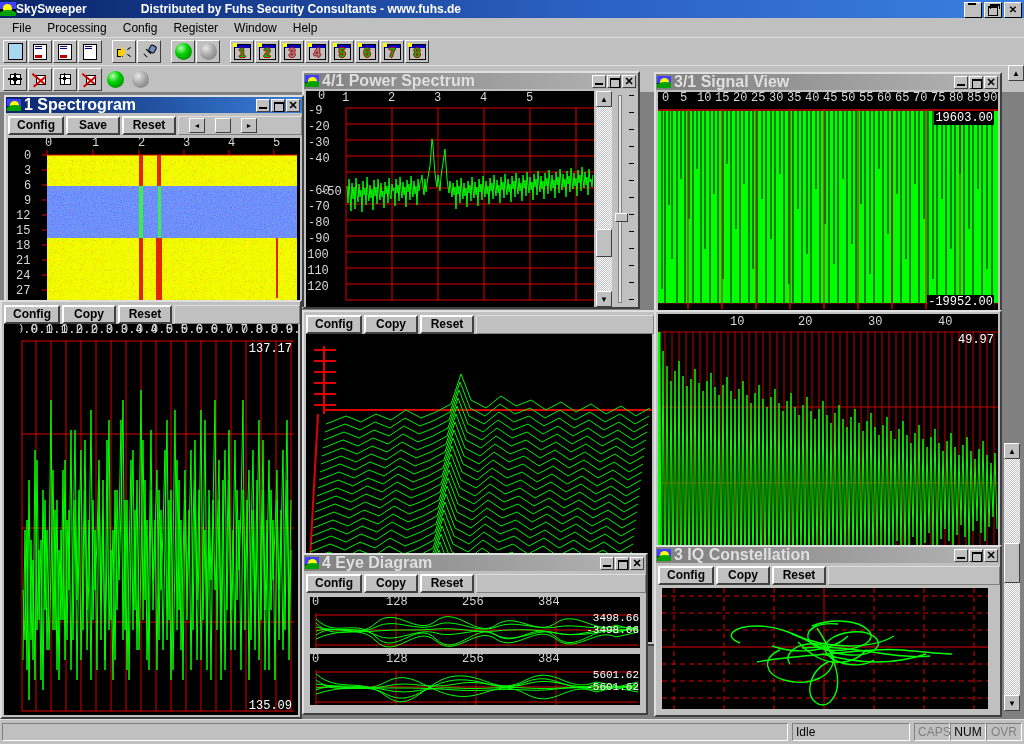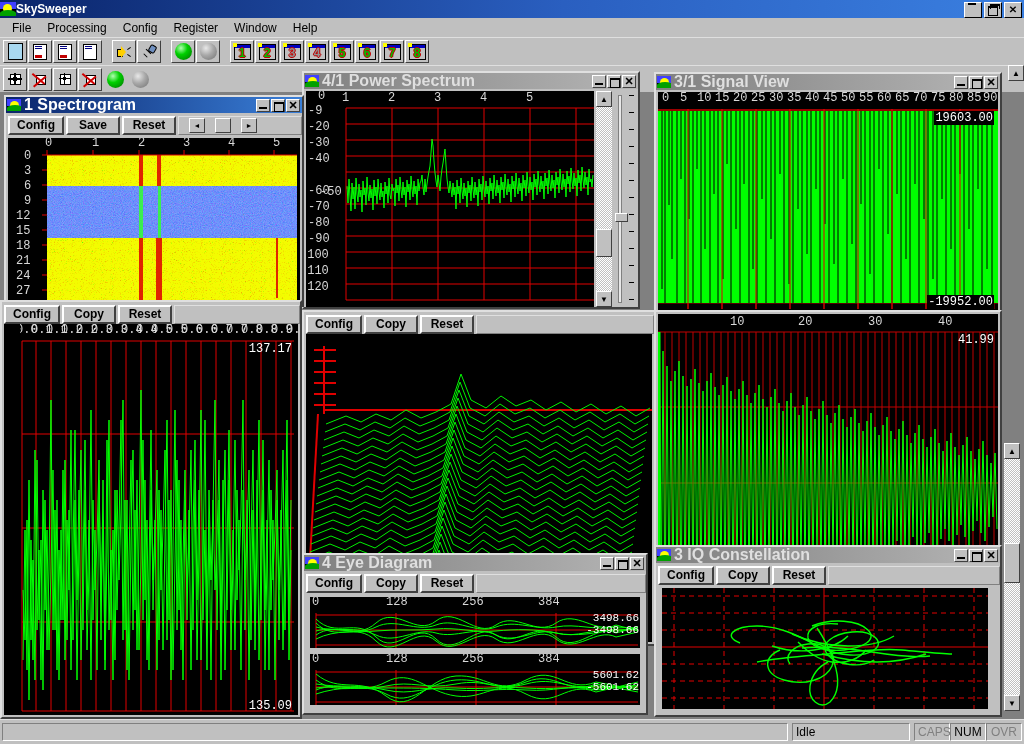--- a/index.html
+++ b/index.html
@@ -146,20 +146,21 @@
 </head>
 <body>
 
 <div class="app">
 
   <div class="titlebar">
     <span class="sunicon">
         <i></i>
       </span>
     <span class="tb-name">SkySweeper</span>
+    <span class="tb-sub">Distributed by Fuhs Security Consultants - www.fuhs.de</span>
     <span class="tb-btns">
       <span class="tb-btn">
         <span class="gl" style="display:block;position:absolute;left:3px;bottom:3px;width:8px;height:2px;background:#000;"></span>
       </span>
       <span class="tb-btn">
         <span class="gl" style="display:block;position:absolute;left:3px;top:3px;width:8px;height:7px;border:1px solid #000;border-top-width:2px;"></span>
         <span class="gl" style="display:block;position:absolute;left:5px;top:1px;width:8px;height:3px;border:1px solid #000;border-bottom:none;border-top-width:2px;"></span>
       </span>
       <span class="tb-btn">
         <span class="gl" style="line-height:13px;font-weight:bold;font-size:10px;">✕</span>
@@ -838,21 +839,21 @@
             <line x1="301" y1="1" x2="301" y2="302"></line>
               <line x1="308" y1="1" x2="308" y2="302"></line>
             <line x1="315" y1="1" x2="315" y2="302"></line>
               <line x1="322" y1="1" x2="322" y2="302"></line>
             <line x1="329" y1="1" x2="329" y2="302"></line>
               <line x1="336" y1="1" x2="336" y2="302"></line>
           </g>
           <polyline fill="none" stroke="#00ff00" stroke-width="1" points="2,1 3,300 5,20 7,290 9,35 11,275 13,50 15,265 17,40 19,280 21,30 23,285 25,45 27,270 29,55 31,260 33,48 35,272 37,38 39,282 41,52 43,268 45,60 47,258 49,50 51,270 53,42 55,278 57,56 59,264 61,64 63,254 65,54 67,266 69,46 71,274 73,60 75,260 77,68 79,250 81,58 83,262 85,50 87,270 89,64 91,256 93,72 95,246 97,62 99,258 101,54 103,266 105,68 107,252 109,76 111,242 113,66 115,254 117,58 119,262 121,72 123,248 125,80 127,238 129,70 131,250 133,62 135,258 137,76 139,244 141,84 143,234 145,74 147,246 149,66 151,254 153,80 155,240 157,88 159,230 161,78 163,242 165,70 167,250 169,84 171,236 173,92 175,226 177,82 179,238 181,74 183,246 185,88 187,232 189,96 191,222 193,86 195,234 197,78 199,242 201,92 203,228 205,100 207,218 209,90 211,230 213,82 215,238 217,96 219,224 221,104 223,214 225,94 227,226 229,86 231,234 233,100 235,220 237,108 239,210 241,98 243,222 245,90 247,230 249,104 251,216 253,112 255,206 257,102 259,218 261,94 263,226 265,108 267,212 269,116 271,202 273,106 275,214 277,98 279,222 281,112 283,208 285,120 287,198 289,110 291,210 293,102 295,218 297,116 299,204 301,124 303,194 305,114 307,206 309,106 311,214 313,120 315,200 317,128 319,190 321,118 323,202 325,110 327,210 329,124 331,196 333,132 335,186 337,122 339,198"></polyline>
           <line x1="1" y1="1" x2="1" y2="302" stroke="#00ff00" stroke-width="2"></line>
         </svg>
-        <span class="valuelbl" style="right:4px;top:19px;">41.99</span>
+        <span class="valuelbl" style="right:4px;top:19px;">49.97</span>
         <span class="valuelbl" style="right:4px;bottom:1px;">-31.40</span>
       </div>
     </div>
 
     <div class="win" style="left:302px;top:461px;width:346px;height:162px;">
       <div class="win-tb inactive">
         <span class="sunicon" style="width:14px;height:12px;">
             <i></i>
           </span>
         <span class="win-title">4 Eye Diagram</span>

